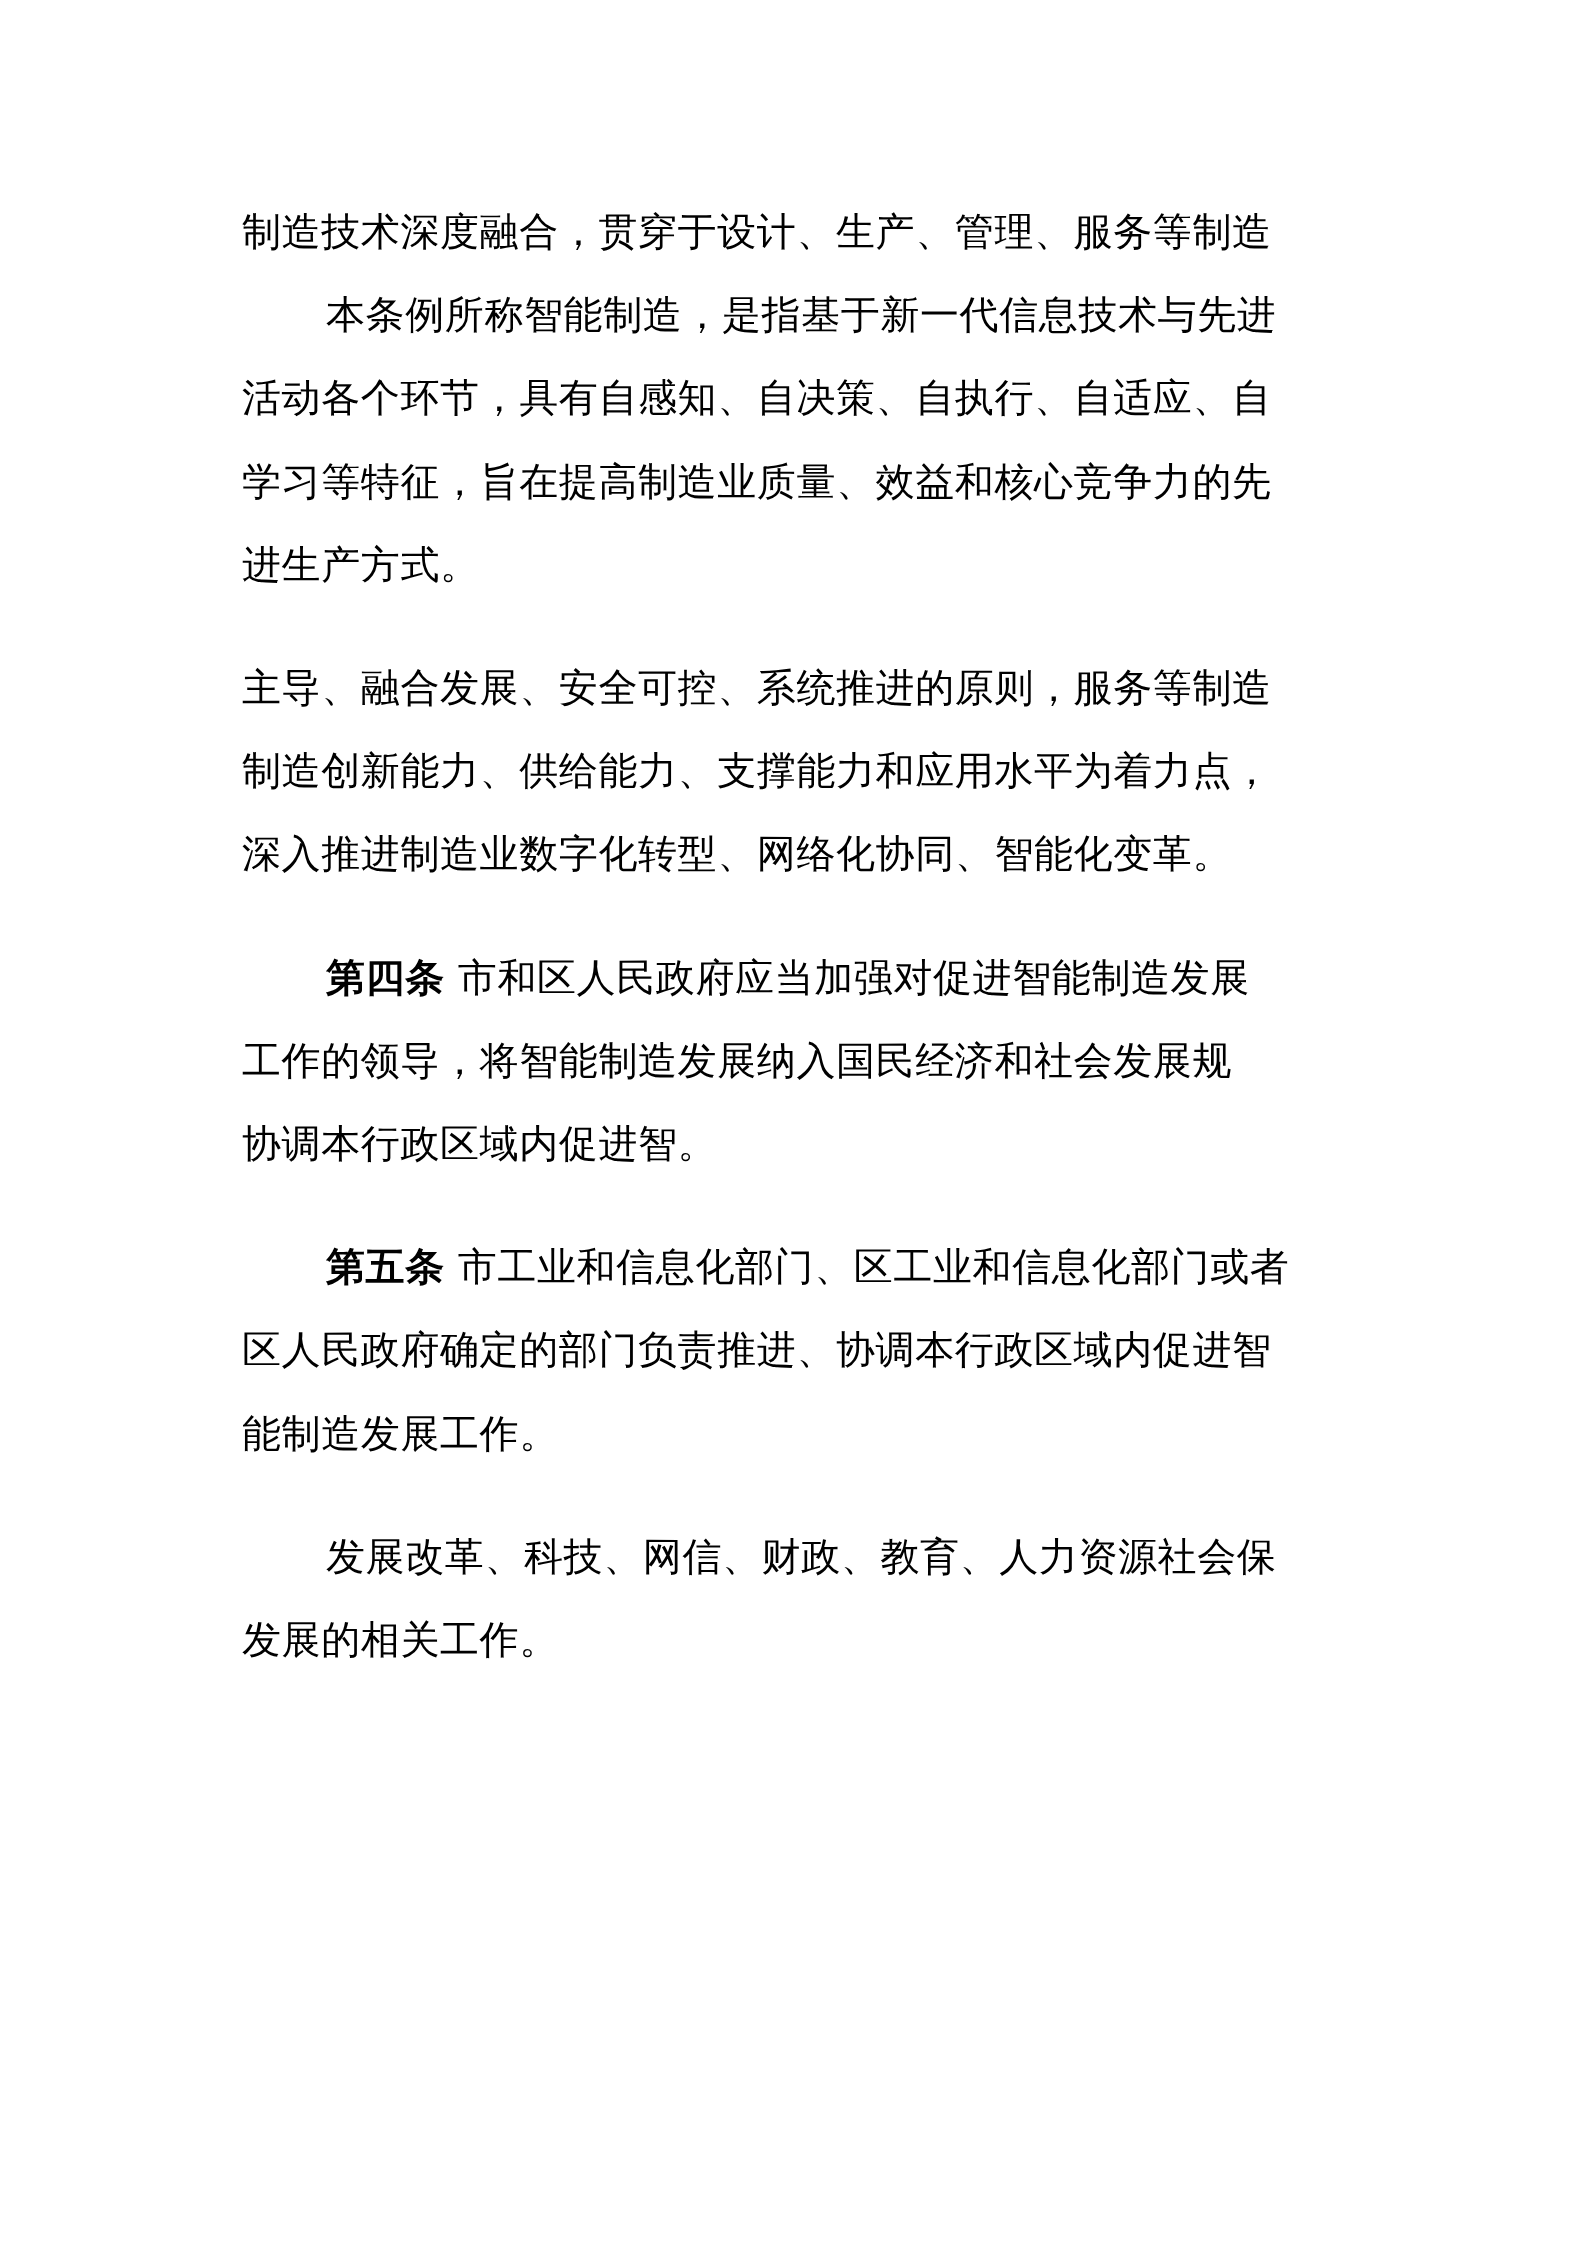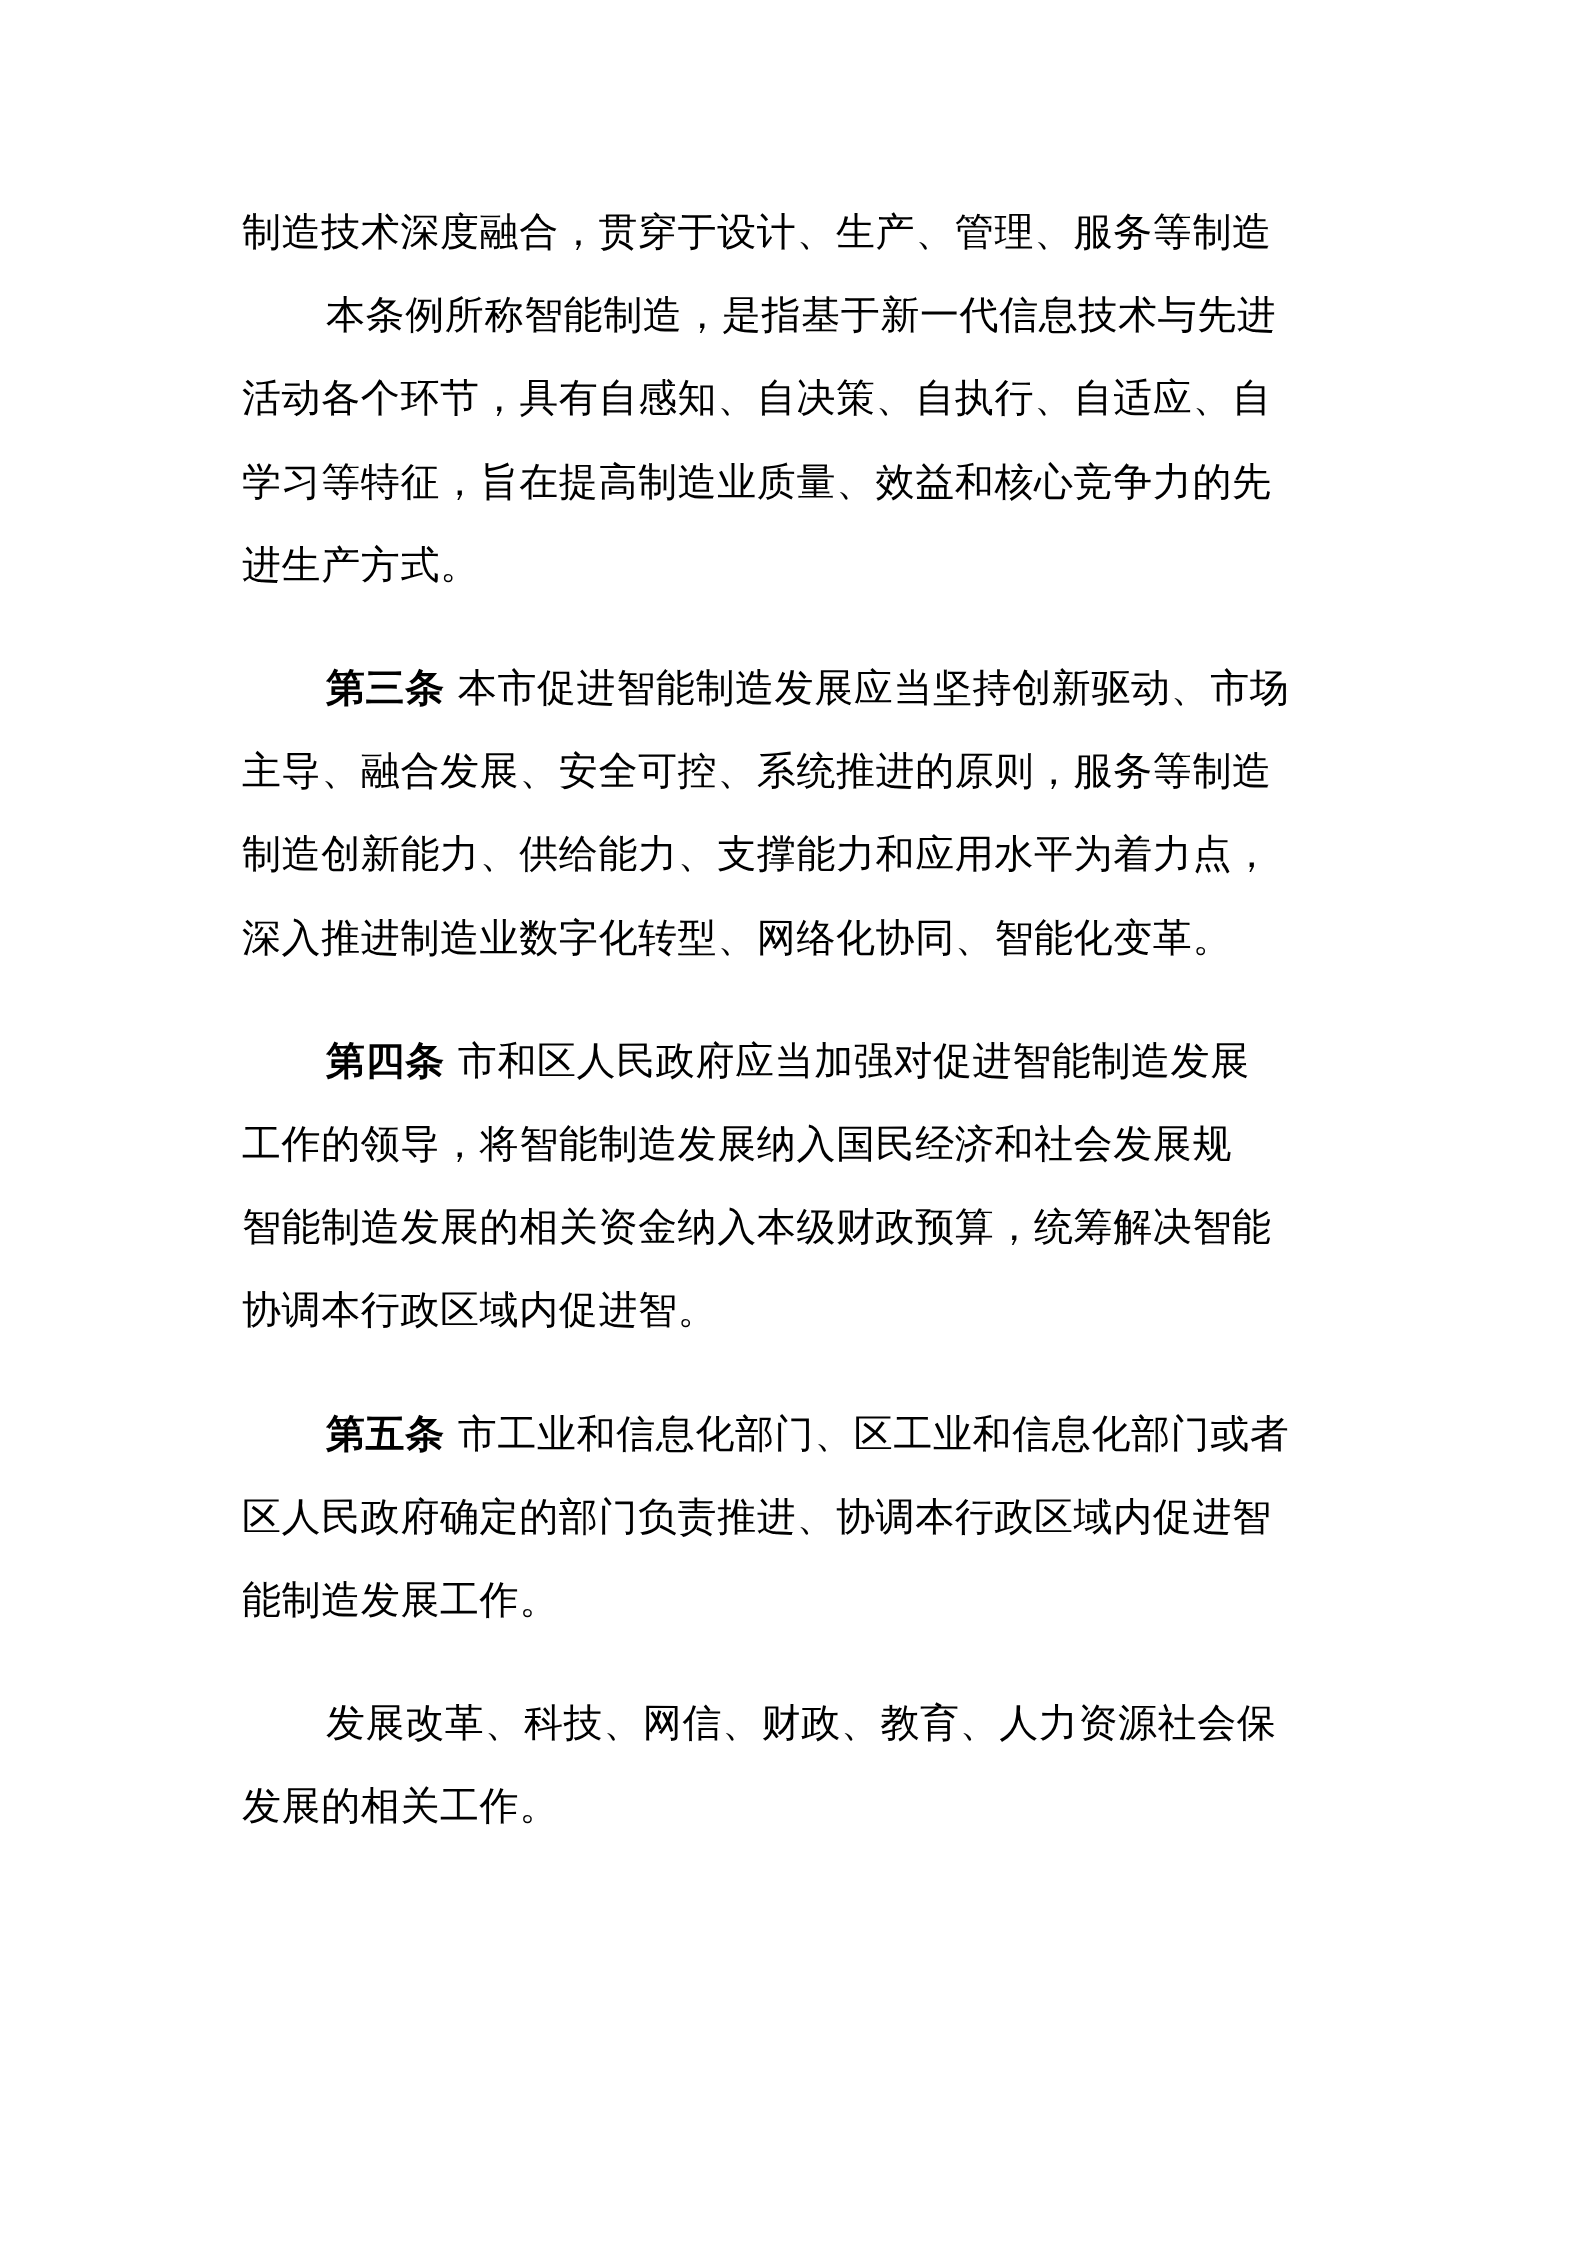--- a/index.html
+++ b/index.html
@@ -33,30 +33,28 @@
 
   <p class="para" style="text-indent:0">
     <span class="line rest">制造技术深度融合，贯穿于设计、生产、管理、服务等制造</span>
     <span class="line first">本条例所称智能制造，是指基于新一代信息技术与先进</span>
     <span class="line rest">活动各个环节，具有自感知、自决策、自执行、自适应、自</span>
     <span class="line rest">学习等特征，旨在提高制造业质量、效益和核心竞争力的先</span>
     <span class="line rest">进生产方式。</span>
   </p>
 
   <p class="para" style="text-indent:0">
-    <span class="line first"><span class="article-num">第三条</span> <span>本市促进智能制造发展应当坚持创新驱动、市场</span></span>
     <span class="line rest">主导、融合发展、安全可控、系统推进的原则，服务等制造</span>
     <span class="line rest">制造创新能力、供给能力、支撑能力和应用水平为着力点，</span>
     <span class="line rest">深入推进制造业数字化转型、网络化协同、智能化变革。</span>
   </p>
 
   <p class="para" style="text-indent:0">
     <span class="line first"><span class="article-num">第四条</span> <span>市和区人民政府应当加强对促进智能制造发展</span></span>
     <span class="line rest">工作的领导，将智能制造发展纳入国民经济和社会发展规</span>
-    <span class="line rest">智能制造发展的相关资金纳入本级财政预算，统筹解决智能</span>
     <span class="line rest">协调本行政区域内促进智。</span>
   </p>
 
   <p class="para" style="text-indent:0">
     <span class="line first"><span class="article-num">第五条</span> <span>市工业和信息化部门、区工业和信息化部门或者</span></span>
     <span class="line rest">区人民政府确定的部门负责推进、协调本行政区域内促进智</span>
     <span class="line rest">能制造发展工作。</span>
   </p>
 
   <p class="para" style="text-indent:0">

